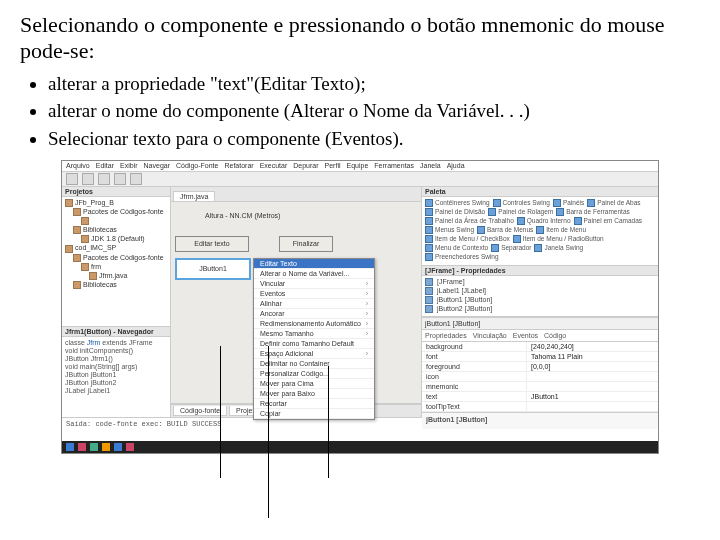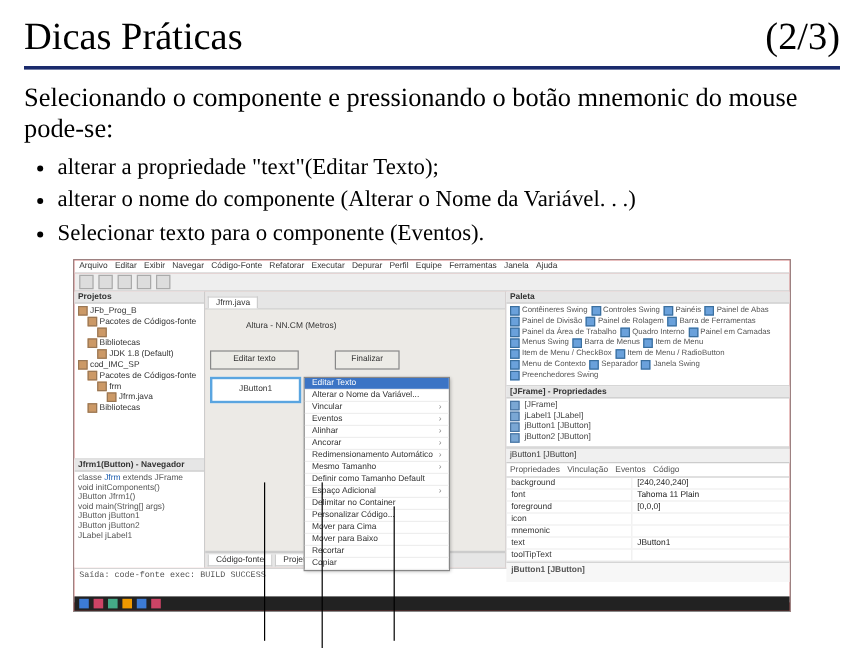--- a/index.html
+++ b/index.html
@@ -23,21 +23,21 @@
     border-bottom: 3px solid #1a2a6c;
     padding-bottom: 6px;
     margin-bottom: 10px;
   }
   .title { font-size: 32px; }
   .pager { font-size: 32px; }
   .subtitle { font-size: 22px; line-height: 1.2; margin-bottom: 6px; }
   ul.bullets { margin: 4px 0 8px 10px; padding-left: 18px; font-size: 19px; line-height: 1.35; }
   ul.bullets li { margin-bottom: 2px; }
 
-  .ide-wrap { position: relative; width: 596px; height: 292px; margin: 0 auto; border: 1px solid #888; background: #ef4444; font-family: Arial, sans-serif; font-size: 7px; color: #333; }
+  .ide-wrap { position: relative; width: 596px; height: 292px; margin: 0 auto; border: 1px solid #888; background: #15803d; font-family: Arial, sans-serif; font-size: 7px; color: #333; }
 
   .ide-top { height: 10px; background: #fff; border-bottom: 1px solid #ccc; padding-left: 4px; display:flex; align-items:center; gap:6px; }
   .menu-item { font-size: 7px; color: #333; }
   .ide-toolbar { height: 14px; background: #eee; border-bottom: 1px solid #ccc; display:flex; align-items:center; padding-left:4px; gap:4px;}
   .tbtn { width:10px; height:10px; background:#ddd; border:1px solid #aaa; }
 
   .ide-body { display:flex; height: 230px; }
   .left { width: 108px; border-right:1px solid #ccc; background:#fff; display:flex; flex-direction:column;}
   .panel-title { background:#e6e6e6; border-bottom:1px solid #ccc; padding:1px 3px; font-weight:bold; }
   .tree { flex:1; overflow:hidden; padding:2px 3px; }
@@ -97,24 +97,20 @@
 
   .callout { position:absolute; width:0; border-left:1px solid #000; z-index:20;}
   .c1 { left:200px; top:186px; height:132px;}
   .c2 { left:248px; top:186px; height:172px;}
   .c3 { left:308px; top:206px; height:112px;}
 </style>
 </head>
 <body>
 
 <div class="slide">
-  <div class="title-row">
-    <div class="title">Dicas Práticas</div>
-    <div class="pager">(2/3)</div>
-  </div>
 
   <div class="subtitle">Selecionando o componente e pressionando o botão mnemonic do mouse pode-se:</div>
 
   <ul class="bullets">
     <li>alterar a propriedade "text"(Editar Texto);</li>
     <li>alterar o nome do componente (Alterar o Nome da Variável. . .)</li>
     <li>Selecionar texto para o componente (Eventos).</li>
   </ul>
 
   <div style="position:relative;">

